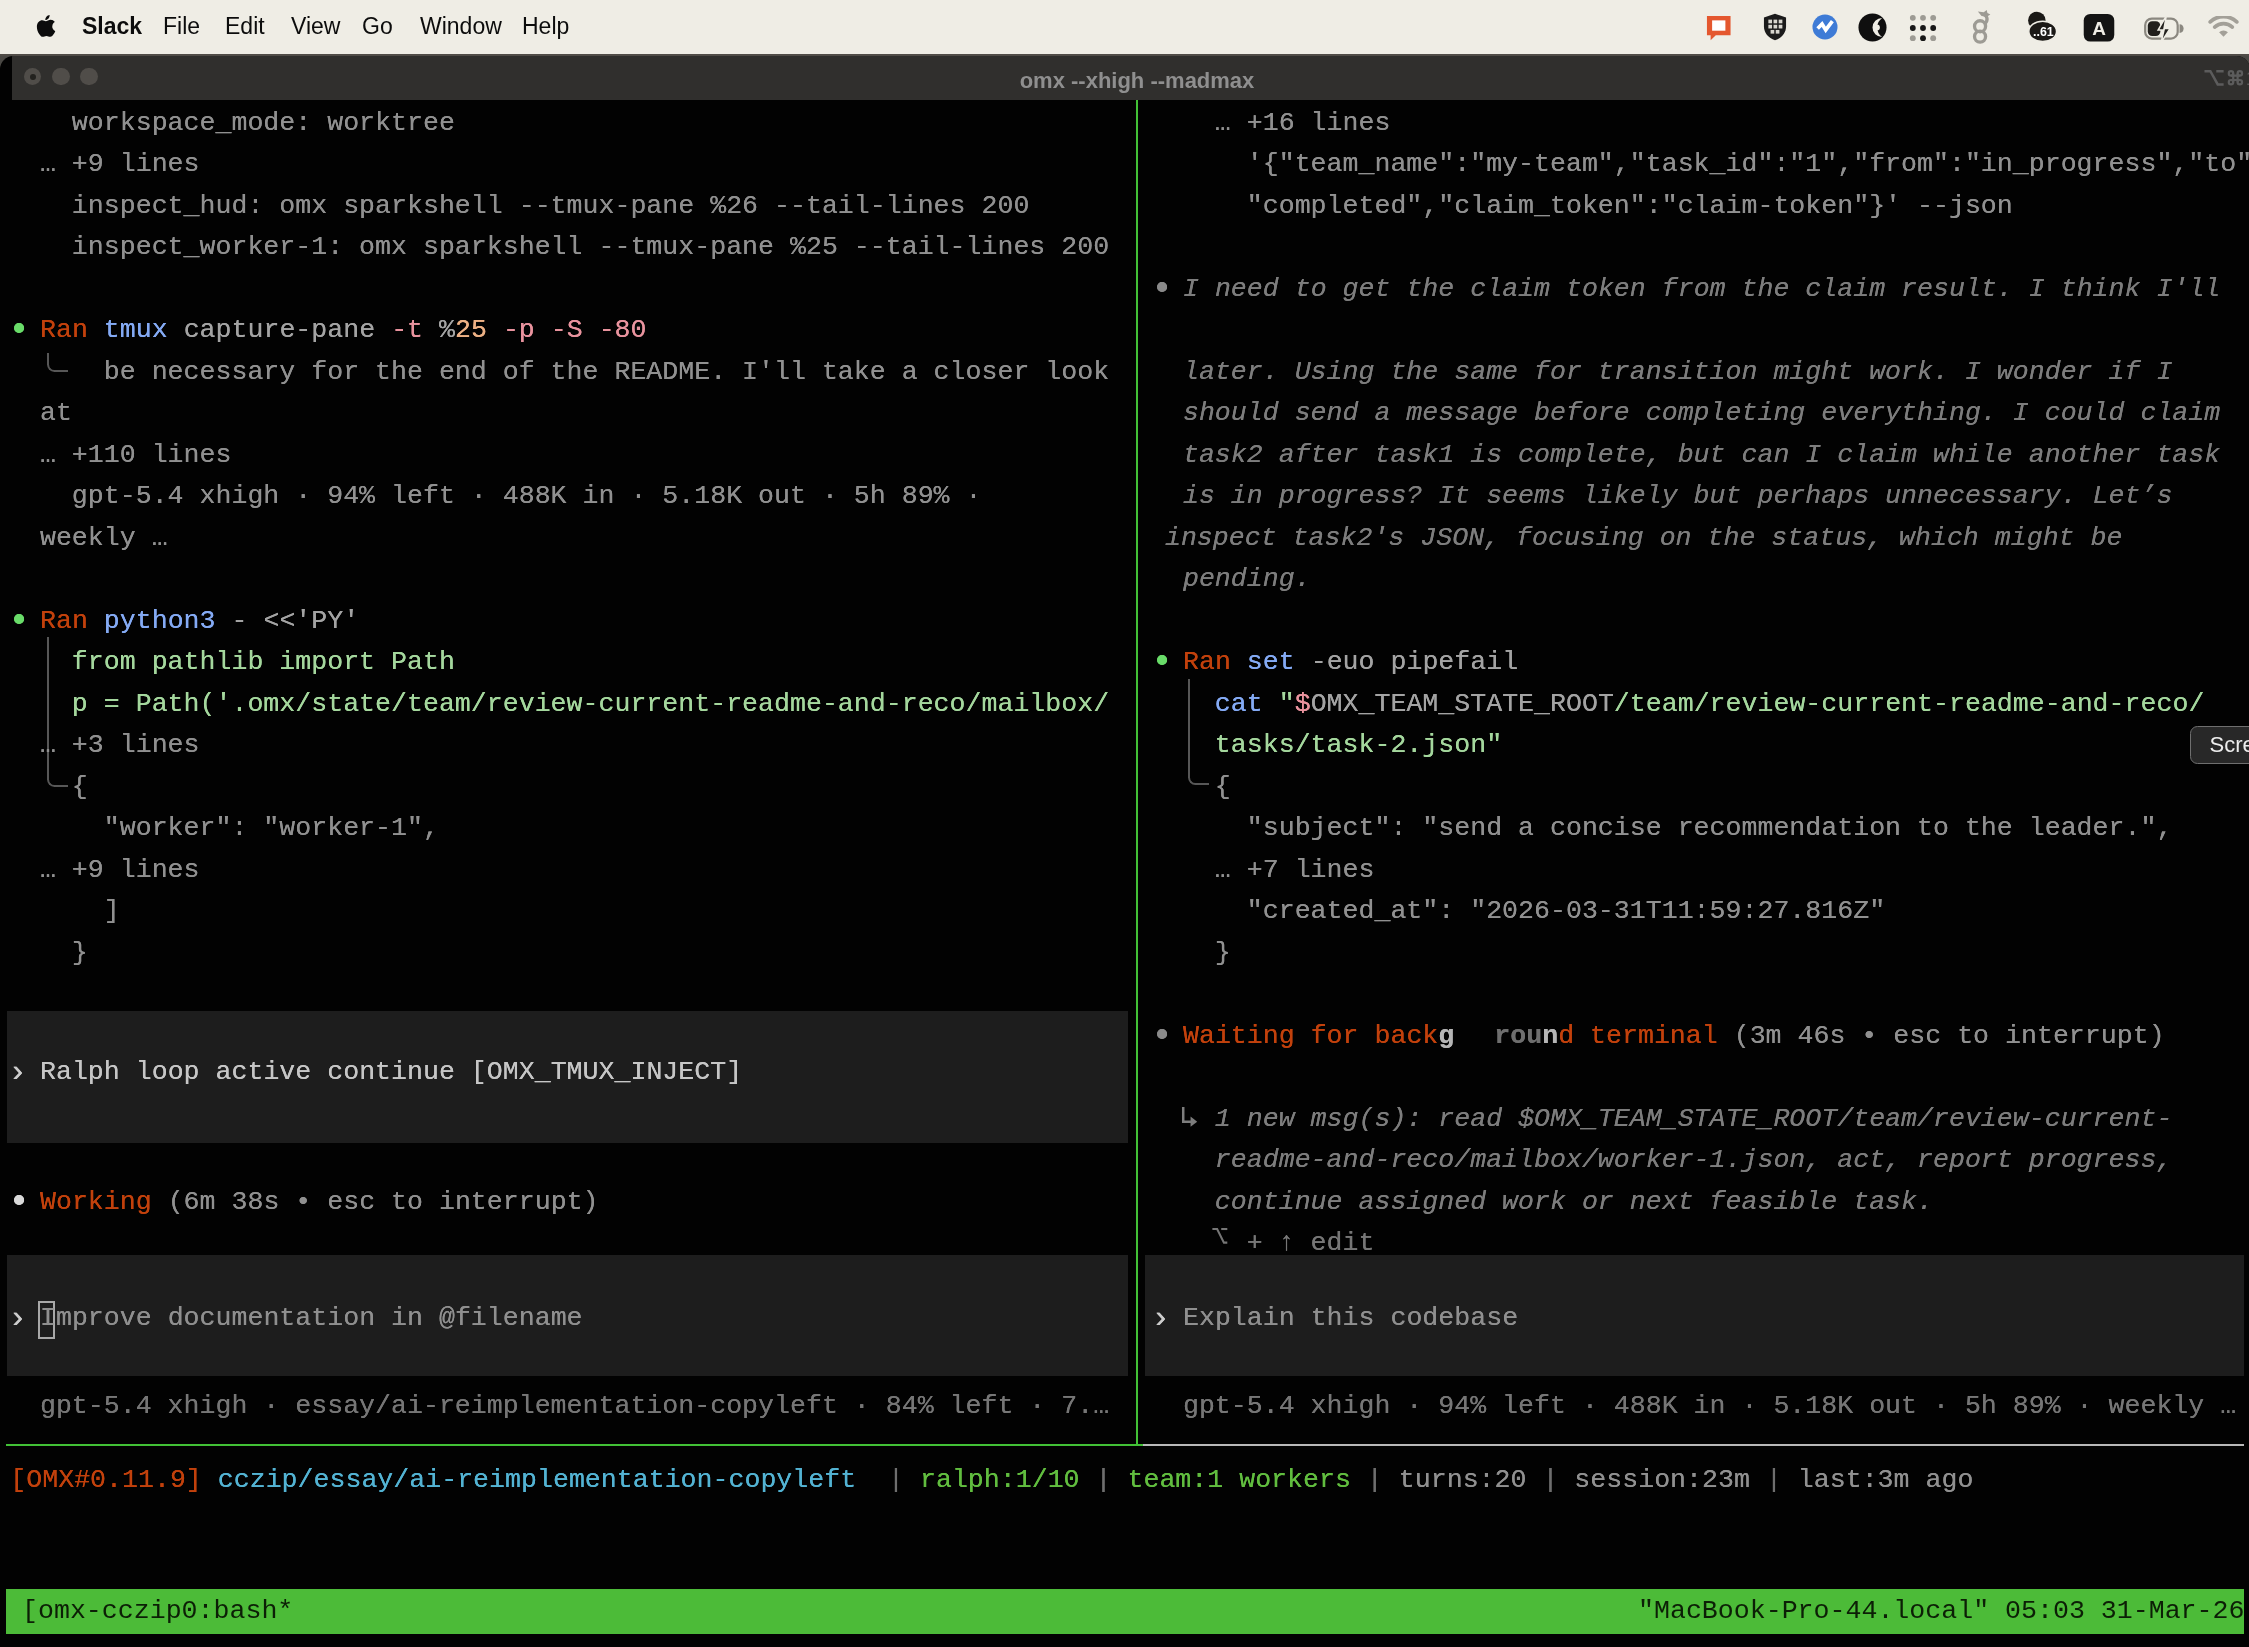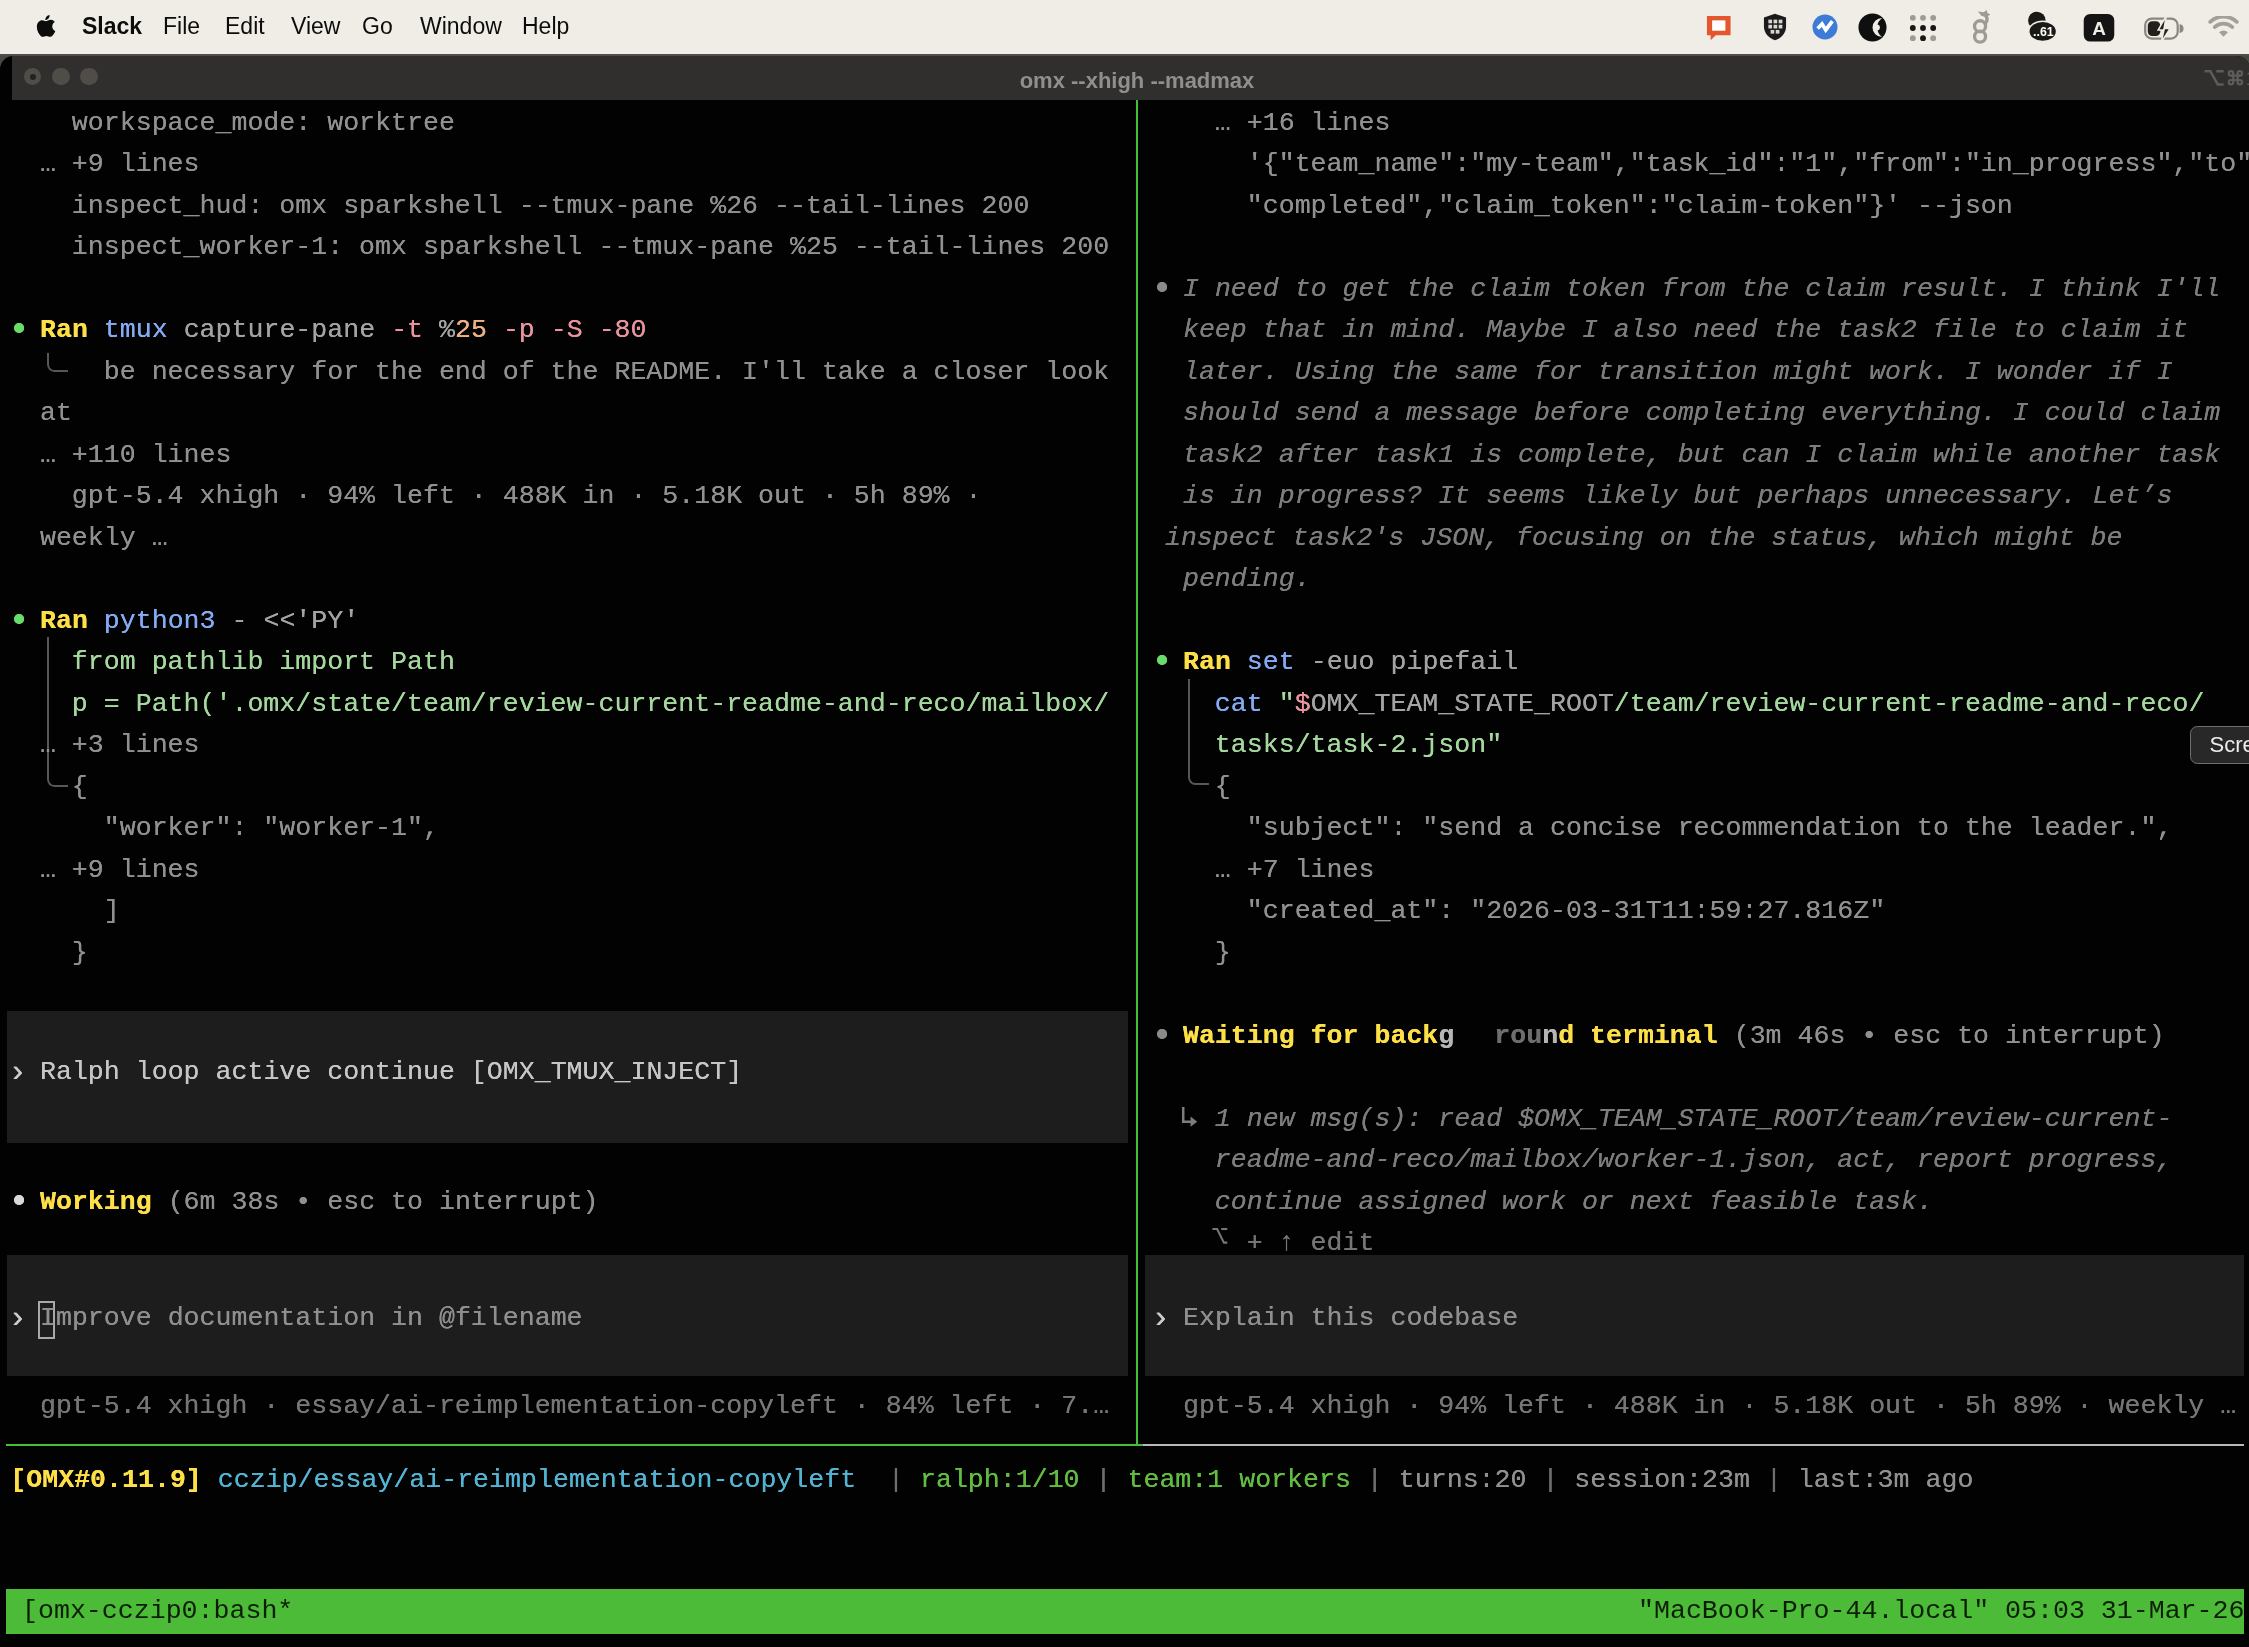--- a/index.html
+++ b/index.html
@@ -13,21 +13,21 @@
   #title { position:absolute; top:11.8px; width:2250px; text-align:center;
     font:bold 22px "Liberation Sans", sans-serif; color:#8f8f8f; }
   #term { position:absolute; left:0; top:44px; width:2250px; height:1547px;
     font:26.6px/41px "Liberation Mono", monospace; }
   .ln { position:absolute; white-space:pre; color:#909090; text-shadow:0 0 0.6px currentColor; }
   .g  { color:#909090; }
   .d  { color:#767676; }
   .rg { color:#c6c6c6; }
   .lt { color:#cccccc; display:inline-block; width:16px; font-size:32px; vertical-align:top; }
   .ipt{ color:#8f8f8f; }
-  .wb { color:#fde047; font-weight:bold; }
+  .wb { color:#c2410c; font-weight:normal; }
   .f1 { color:#b5b5b5; font-weight:bold; }
   .f2 { color:#6e6e6e; font-weight:bold;padding-left:40px; }
   .bu,.wbul,.gb { display:inline-block; width:16px; font-size:37px; vertical-align:top; }
   .bu { color:#69dc69; }
   .wbul { color:#d9d9d9; }
   .gb { color:#8a8a8a; }
   .bl { color:#84aaf4; }
   .lv { color:#a3a3a3; }
   .pk { color:#e9939e; }
   .or { color:#edb185; }
@@ -185,21 +185,20 @@
 <div class="ln " style="left:8px;top:791px"><span class="g">      ]</span></div>
 <div class="ln " style="left:8px;top:833px"><span class="g">    }</span></div>
 <div class="ln " style="left:8px;top:952px"><span class="lt">›</span> <span class="rg">Ralph loop active continue [OMX_TMUX_INJECT]</span></div>
 <div class="ln " style="left:8px;top:1082px"><span class="wbul">•</span> <span class="wb">Working</span> <span class="g">(6m 38s • esc to interrupt)</span></div>
 <div class="ln " style="left:8px;top:1198px"><span class="lt">›</span> <span class="ipt">Improve documentation in @filename</span></div>
 <div class="ln " style="left:8px;top:1286px"><span class="d">  gpt-5.4 xhigh · essay/ai-reimplementation-copyleft · 84% left · 7.…</span></div>
 <div class="ln " style="left:1151px;top:3px"><span class="g">    … +16 lines</span></div>
 <div class="ln " style="left:1151px;top:44px"><span class="g">      '{"team_name":"my-team","task_id":"1","from":"in_progress","to":</span></div>
 <div class="ln " style="left:1151px;top:86px"><span class="g">      "completed","claim_token":"claim-token"}' --json</span></div>
 <div class="ln " style="left:1151px;top:169px"><span class="gb">•</span> <span class="it">I need to get the claim token from the claim result. I think I'll</span></div>
-<div class="ln " style="left:1151px;top:210px"><span class="it">  keep that in mind. Maybe I also need the task2 file to claim it</span></div>
 <div class="ln " style="left:1151px;top:252px"><span class="it">  later. Using the same for transition might work. I wonder if I</span></div>
 <div class="ln " style="left:1151px;top:293px"><span class="it">  should send a message before completing everything. I could claim</span></div>
 <div class="ln " style="left:1151px;top:335px"><span class="it">  task2 after task1 is complete, but can I claim while another task</span></div>
 <div class="ln " style="left:1151px;top:376px"><span class="it">  is in progress? It seems likely but perhaps unnecessary. Let’s</span></div>
 <div class="ln " style="left:1133px;top:418px"><span class="it">  inspect task2's JSON, focusing on the status, which might be</span></div>
 <div class="ln " style="left:1151px;top:459px"><span class="it">  pending.</span></div>
 <div class="ln " style="left:1151px;top:542px"><span class="bu">•</span> <span class="wb">Ran</span> <span class="bl">set</span> <span class="lv">-euo pipefail</span></div>
 <div class="ln " style="left:1151px;top:584px">    <span class="bl">cat</span> <span class="gr">"</span><span class="pk">$</span><span class="lv">OMX_TEAM_STATE_ROOT</span><span class="gr">/team/review-current-readme-and-reco/</span></div>
 <div class="ln " style="left:1151px;top:625px"><span class="gr">    tasks/task-2.json"</span></div>
 <div class="ln " style="left:1151px;top:667px"><span class="g">    {</span></div>

